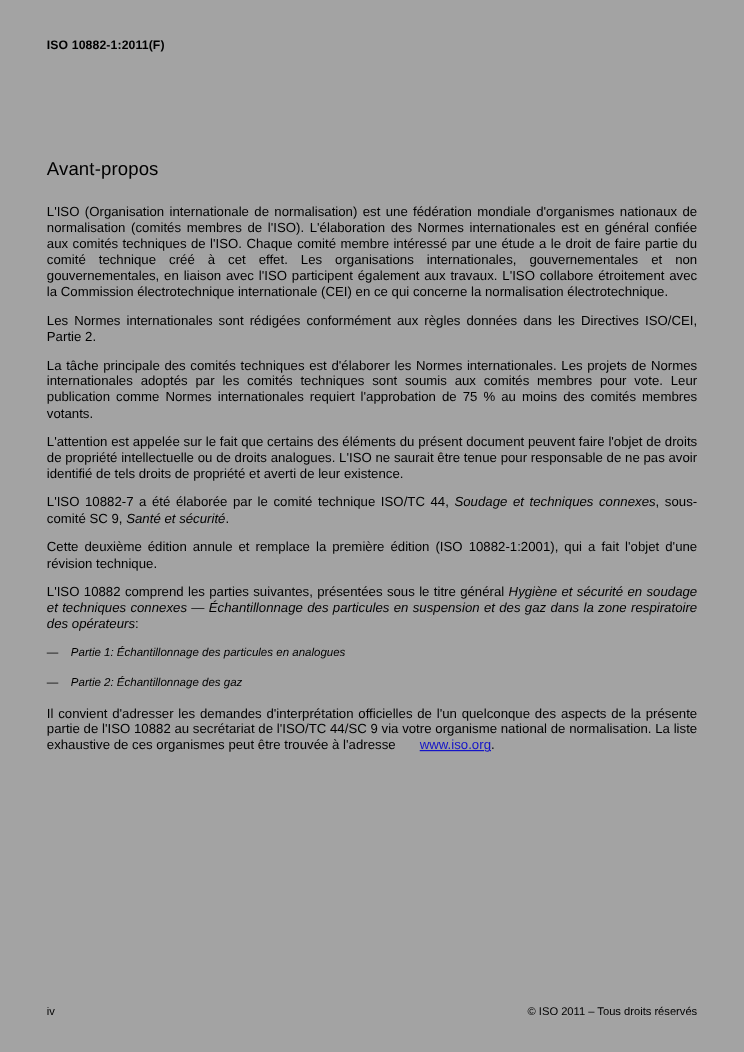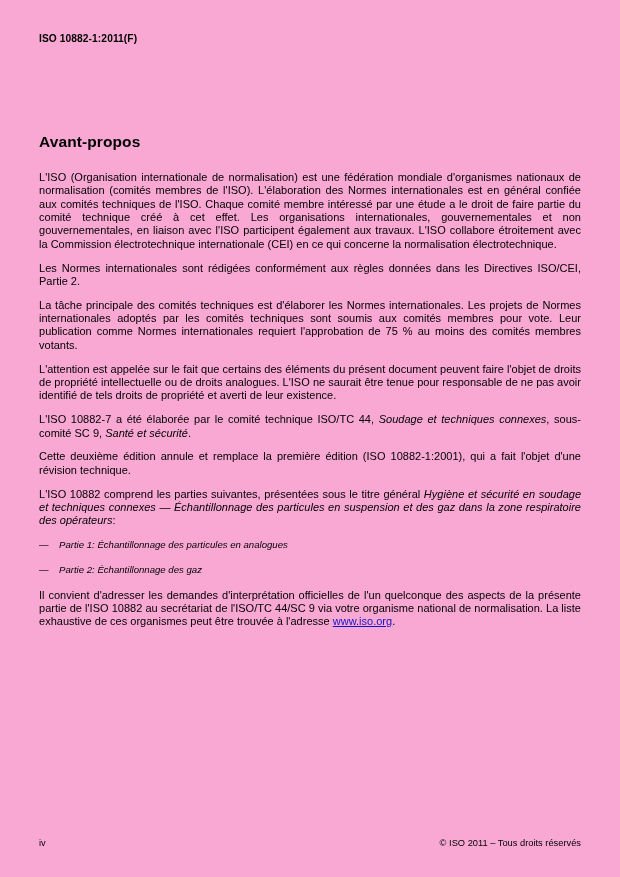--- a/index.html
+++ b/index.html
@@ -8,41 +8,41 @@
     background: #ffffff;
   }
   body {
     font-family: "Liberation Sans", sans-serif;
     color: #000000;
   }
   .page {
     position: relative;
     width: 620px;
     height: 877px;
-    background: #f9a8d4;
+    background: #a3a3a3;
     overflow: hidden;
   }
   .running-header {
     position: absolute;
     left: 39px;
     top: 33px;
     font-size: 10.2px;
     font-weight: bold;
     letter-spacing: 0.1px;
     white-space: nowrap;
   }
   .content {
     position: absolute;
     left: 39px;
     top: 133px;
     width: 542px;
   }
   h1.section-title {
     font-size: 15.5px;
-    font-weight: bold;
+    font-weight: normal;
     margin: 0 0 20px 0;
     letter-spacing: 0.1px;
   }
   p.body-par {
     font-size: 11px;
     line-height: 13.35px;
     margin: 0 0 10.5px 0;
     text-align: justify;
     text-justify: inter-word;
     letter-spacing: 0.01px;
@@ -68,20 +68,21 @@
     left: 0;
     top: 0;
     font-style: normal;
   }
   i, .ital {
     font-style: italic;
   }
   a.ext-link {
     color: #1414c8;
     text-decoration: underline;
+    margin-left: 17px;
   }
   .footer {
     position: absolute;
     left: 39px;
     right: 39px;
     top: 838px;
     height: 14px;
   }
   .footer-left {
     position: absolute;

